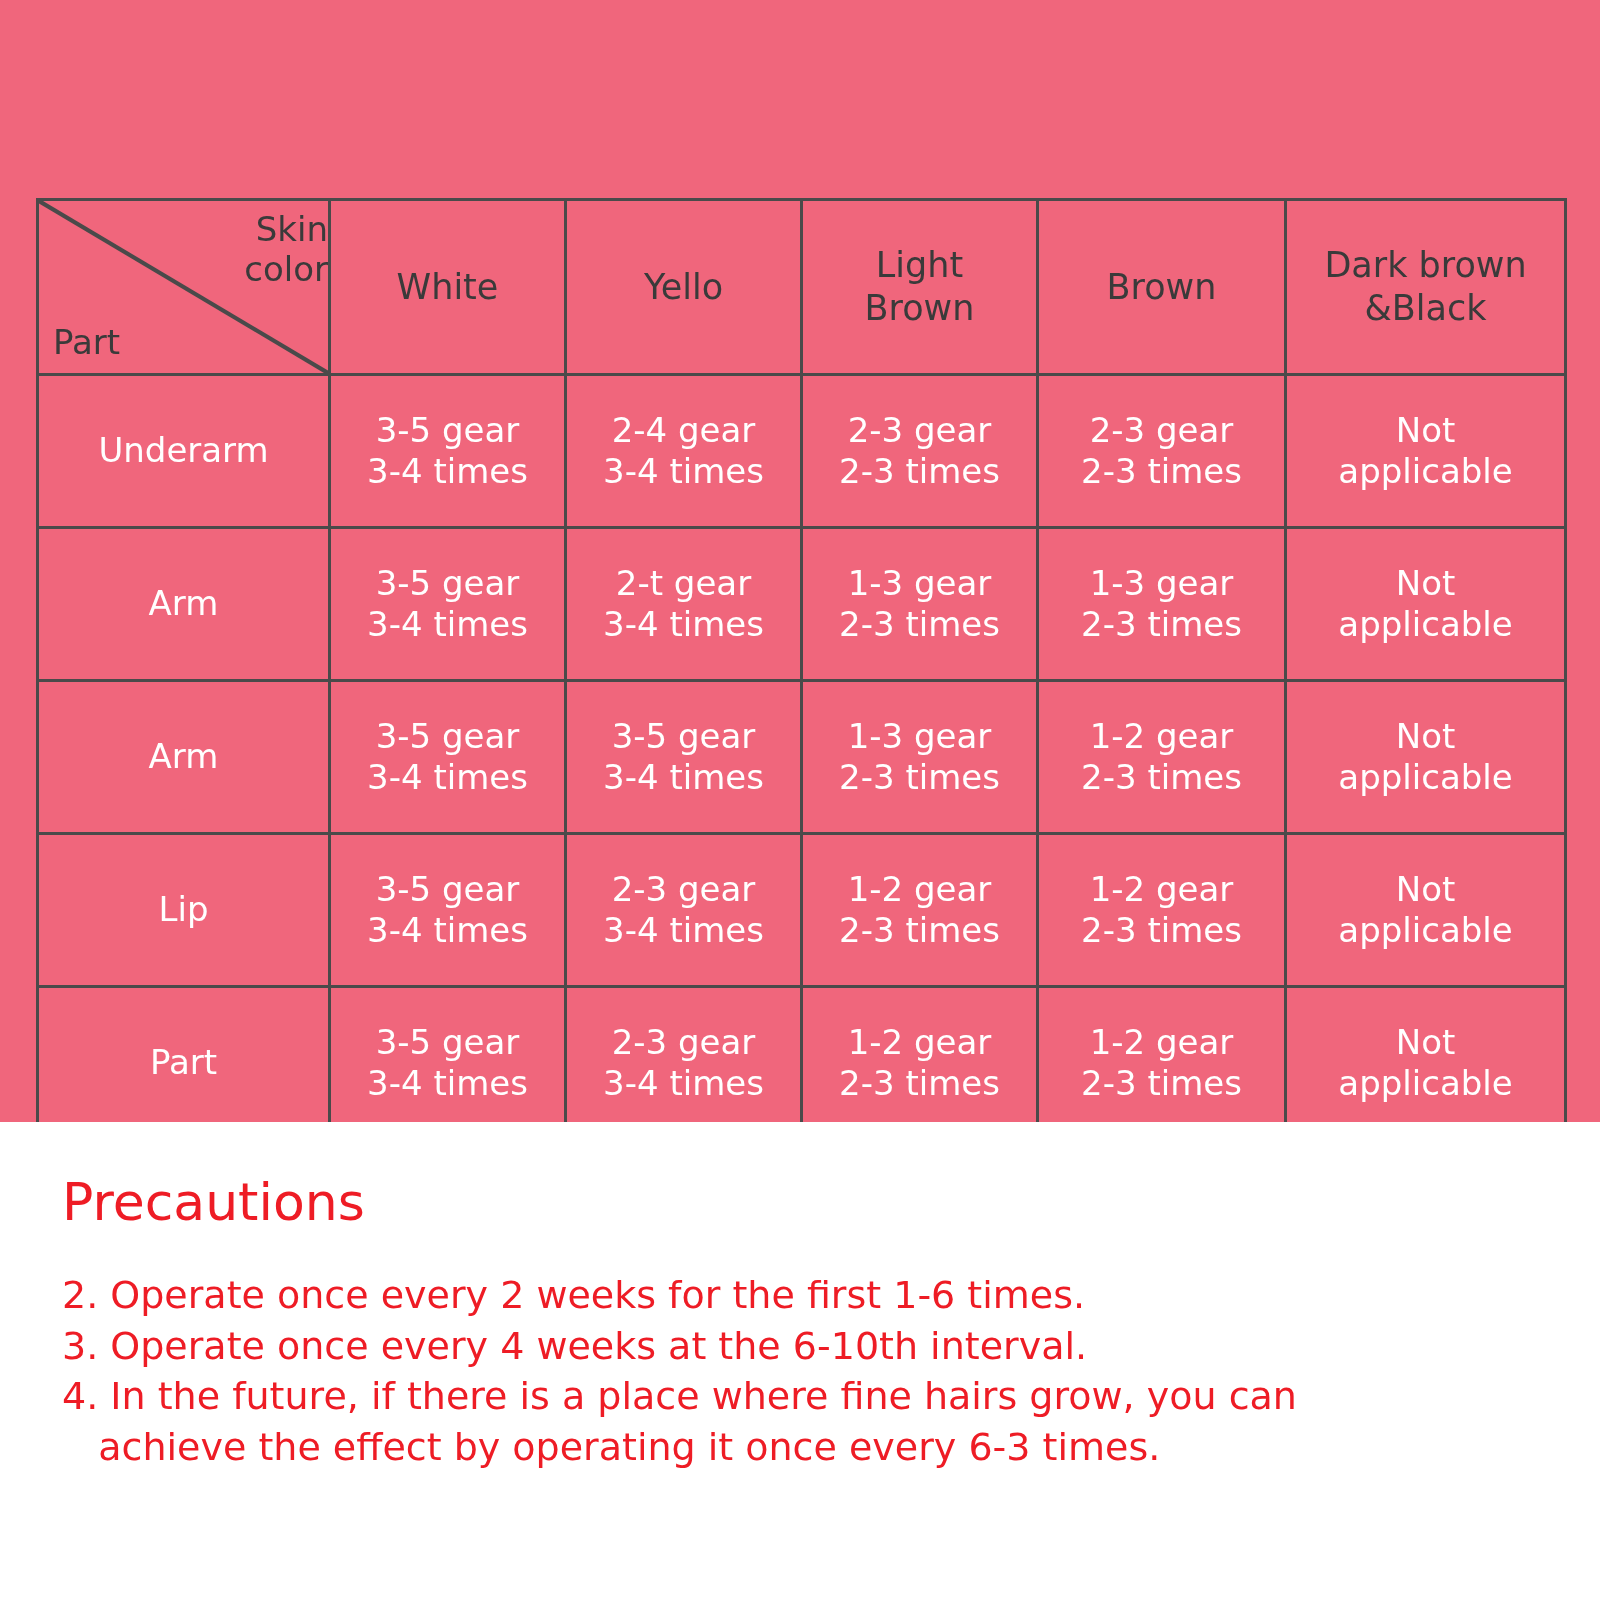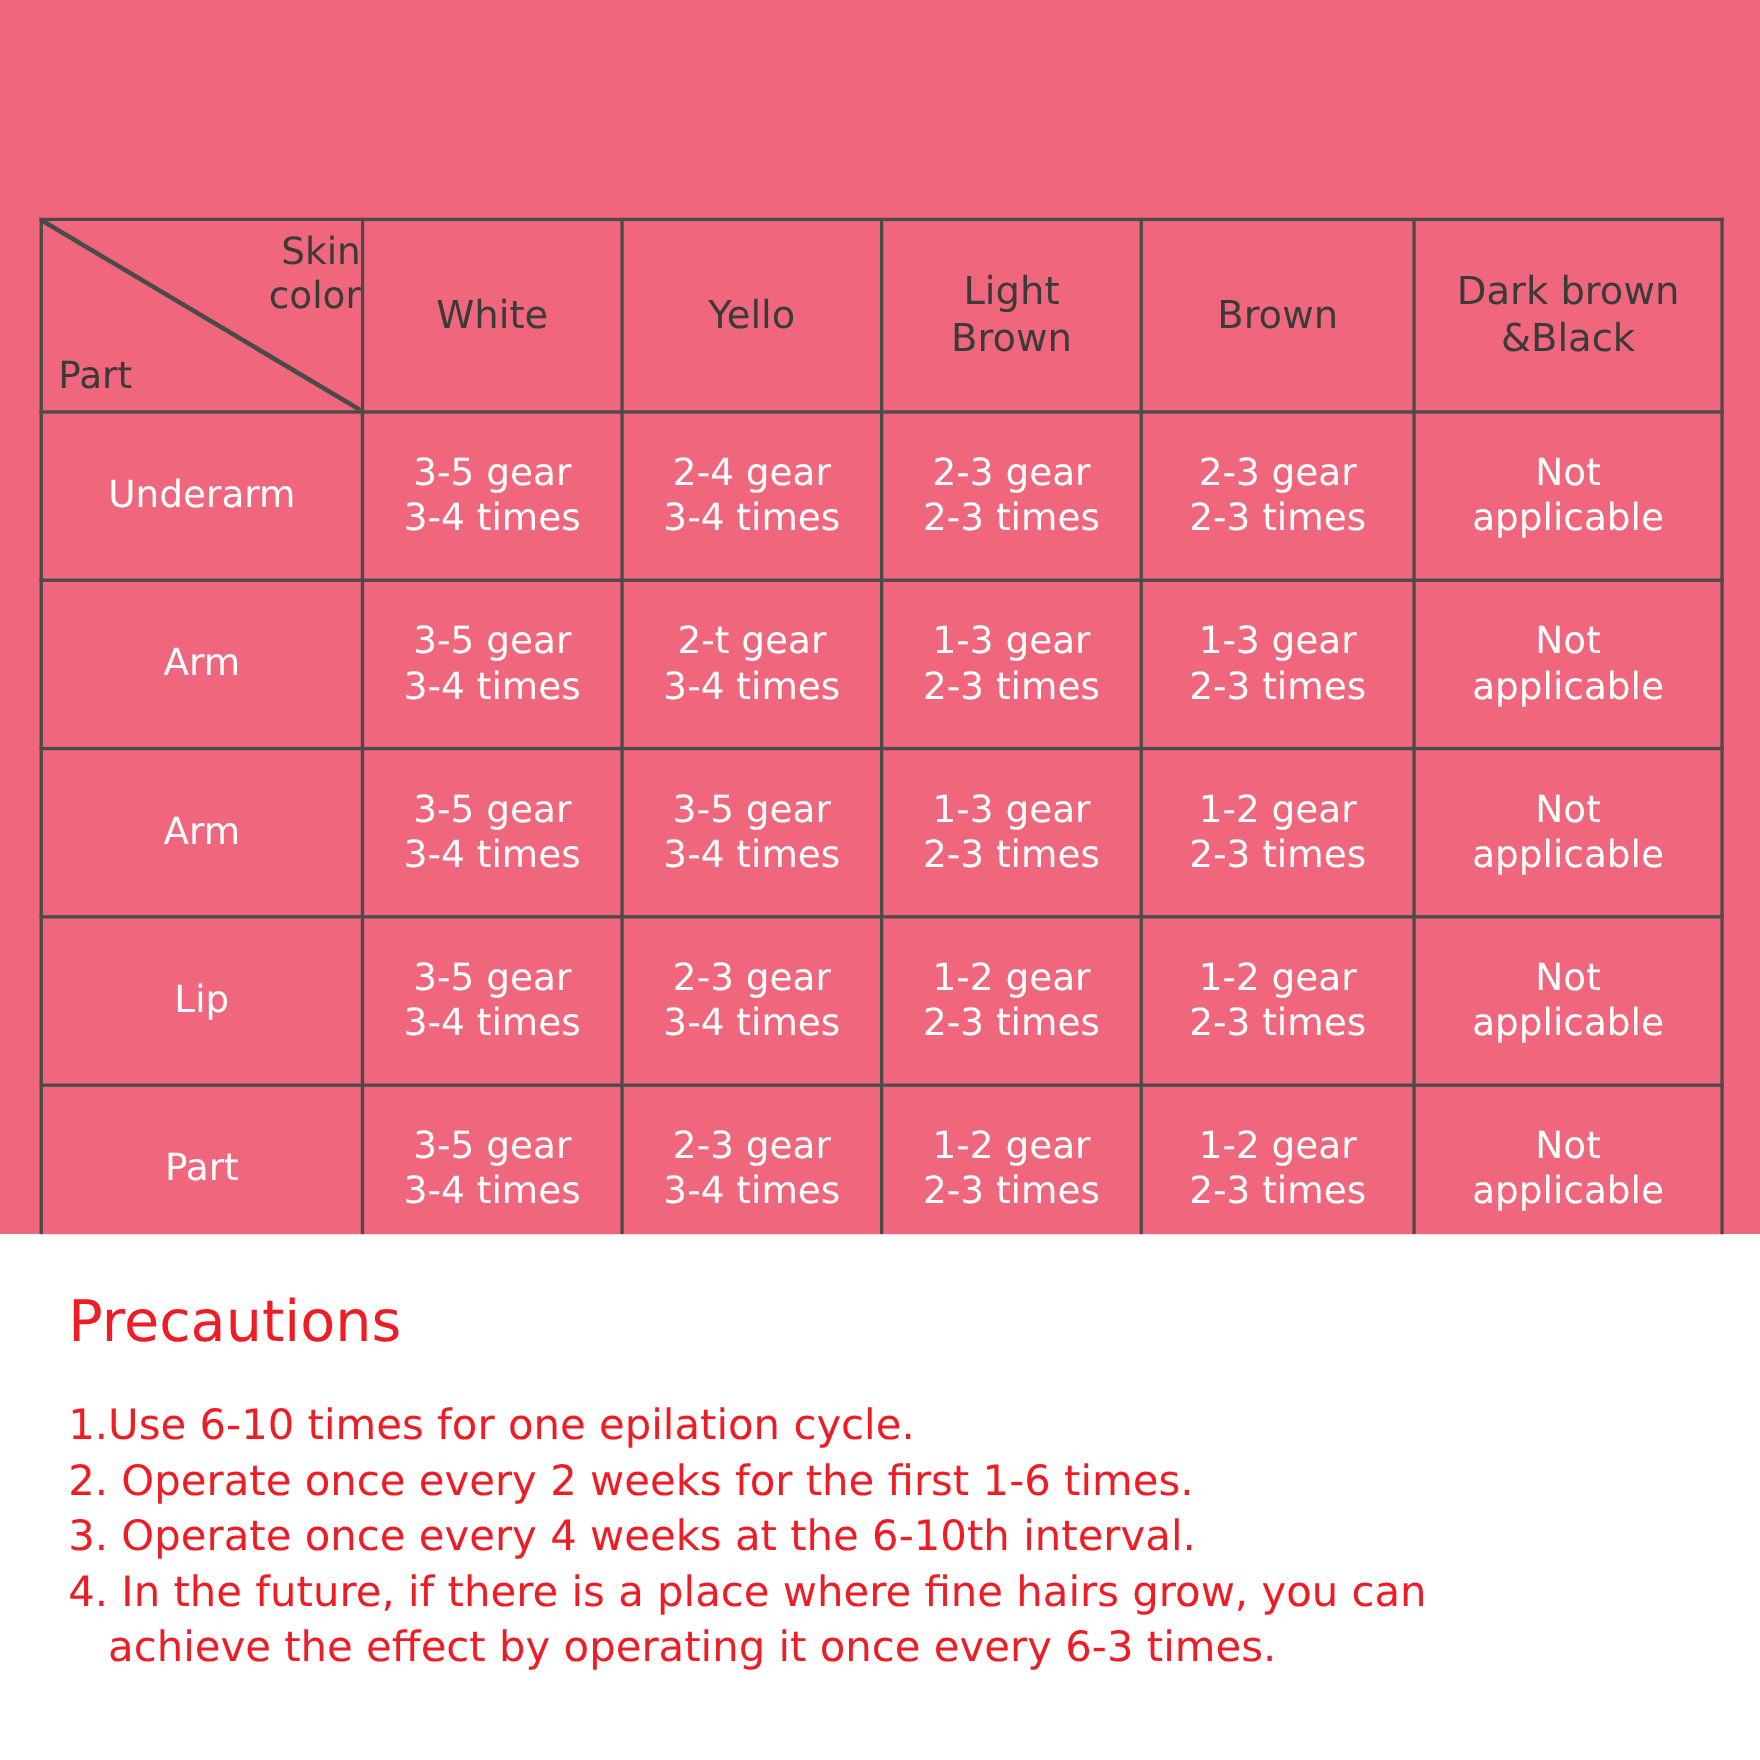--- a/index.html
+++ b/index.html
@@ -307,21 +307,20 @@
             </td>
           </tr>
         </tbody>
       </table>
     </div>
   </div>
 
   <div class="prec-wrap">
     <div class="prec-title">Precautions</div>
     <div class="prec-list">
-      <span class="item">1.Use 6-10 times for one epilation cycle.</span>
       <span class="item">2. Operate once every 2 weeks for the first 1-6 times.</span>
       <span class="item">3. Operate once every 4 weeks at the 6-10th interval.</span>
       <span class="item">4. In the future, if there is a place where fine hairs grow, you can
    achieve the effect by operating it once every 6-3 times.</span>
     </div>
   </div>
 
 </div>
 
 </body></html>

